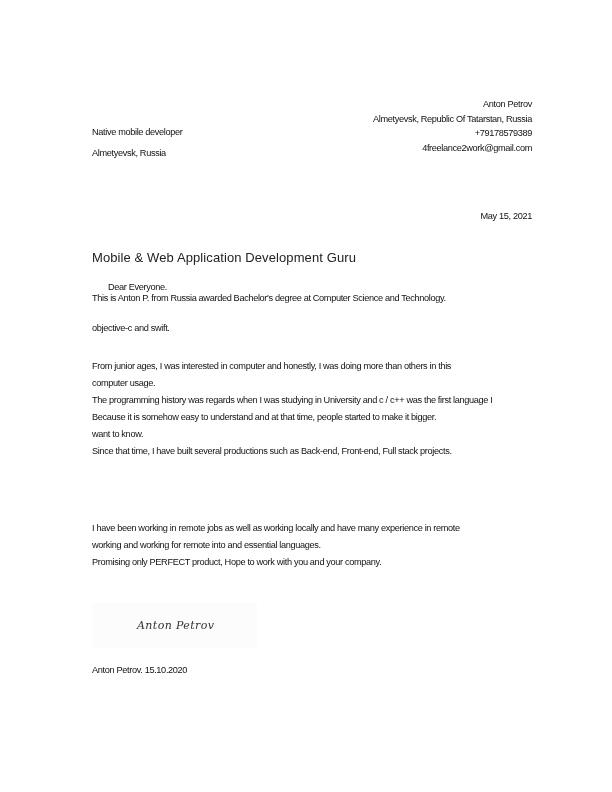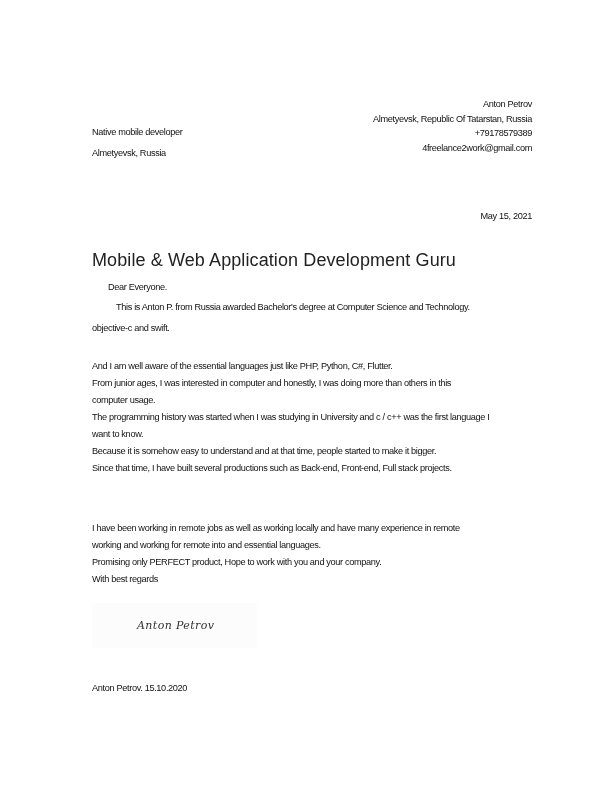--- a/index.html
+++ b/index.html
@@ -3,21 +3,21 @@
 <meta charset="utf-8">
 <style>
   html, body { margin:0; padding:0; background:#ffffff; }
   body { width:612px; height:792px; position:relative; overflow:hidden;
          font-family:"Liberation Sans", sans-serif; color:#111; }
   .abs { position:absolute; white-space:nowrap; }
   .sm { font-size:9.2px; letter-spacing:-0.35px; line-height:12px; }
   .right { text-align:right; }
   .r-block { position:absolute; right:80px; top:98px; }
   .r-block div { height:14.5px; }
-  .title { font-size:18px; letter-spacing:0.1px; color:#222; }
+  .title { font-size:13px; letter-spacing:0.1px; color:#222; }
   .para { position:absolute; left:92px; width:460px; }
   .line { height:17px; line-height:17px; }
   .sig-box { position:absolute; left:92px; top:603px; width:165px; height:45px; background:#fcfcfc; }
   .sig-text { position:absolute; left:45px; top:16px; font-family:"DejaVu Serif", serif;
               font-style:italic; font-size:11px; letter-spacing:0.4px; color:#333; }
 </style>
 </head>
 <body>
 
 <div class="r-block sm right">
@@ -29,42 +29,40 @@
 
 <div class="abs sm" style="left:92px; top:126px;text-align:center;">Native mobile developer</div>
 <div class="abs sm" style="left:92px; top:147px;">Almetyevsk, Russia</div>
 
 <div class="abs sm" style="right:80px; top:210px;">May 15, 2021</div>
 
 <div class="abs title" style="left:92px; top:250px;">Mobile &amp; Web Application Development Guru</div>
 
 <div class="abs sm" style="left:92px; top:281px;padding-left:16px;">Dear Everyone.</div>
 
-<div class="para sm" style="top:299px;margin-left:24px;">
+<div class="para sm" style="top:290px;">
   <div class="line">This is Anton P. from Russia awarded Bachelor's degree at Computer Science and Technology.</div>
 </div>
 
 <div class="para sm" style="top:320px;">
   <div class="line">objective-c and swift.</div>
 </div>
 
 <div class="para sm" style="top:358px;">
-  <div class="line">And I am well aware of the essential languages just like PHP, Python, C#, Flutter.</div>
   <div class="line">From junior ages, I was interested in computer and honestly, I was doing more than others in this</div>
   <div class="line">computer usage.</div>
-  <div class="line">The programming history was started when I was studying in University and c / c++ was the first language I</div>
+  <div class="line">The programming history was regards when I was studying in University and c / c++ was the first language I</div>
+  <div class="line">Because it is somehow easy to understand and at that time, people started to make it bigger.</div>
   <div class="line">want to know.</div>
-  <div class="line">Because it is somehow easy to understand and at that time, people started to make it bigger.</div>
   <div class="line">Since that time, I have built several productions such as Back-end, Front-end, Full stack projects.</div>
 </div>
 
 <div class="para sm" style="top:520px;">
   <div class="line">I have been working in remote jobs as well as working locally and have many experience in remote</div>
   <div class="line">working and working for remote into and essential languages.</div>
   <div class="line">Promising only PERFECT product, Hope to work with you and your company.</div>
-  <div class="line">With best regards</div>
 </div>
 
 <div class="sig-box">
   <div class="sig-text">Anton Petrov</div>
 </div>
 
-<div class="abs sm" style="left:92px; top:682px;">Anton Petrov. 15.10.2020</div>
+<div class="abs sm" style="left:92px; top:664px;">Anton Petrov. 15.10.2020</div>
 
 </body></html>

